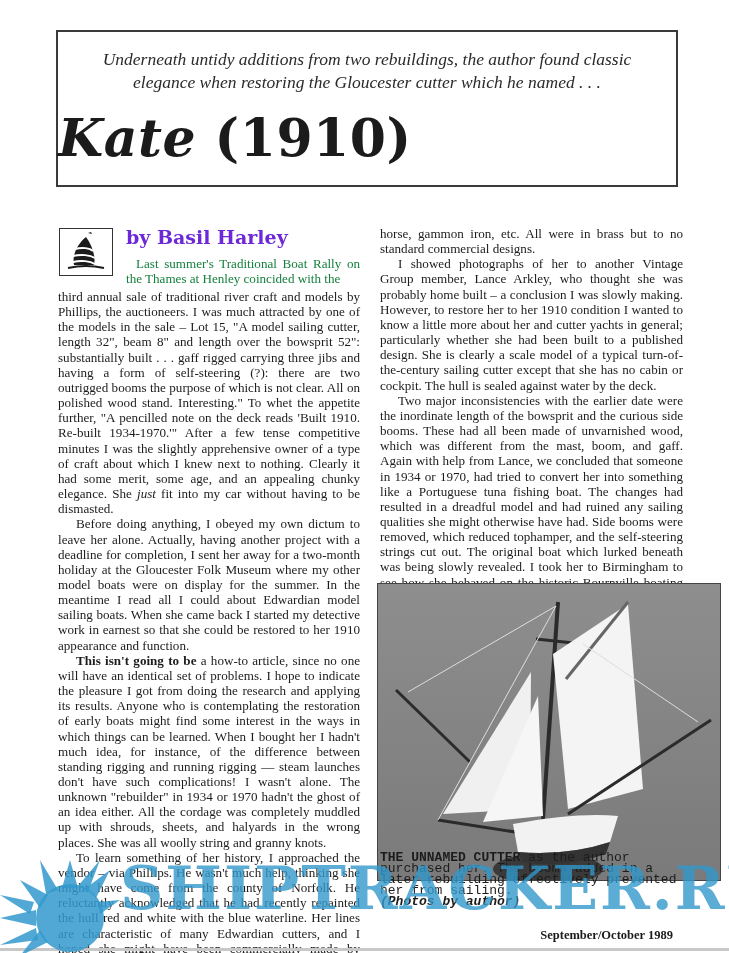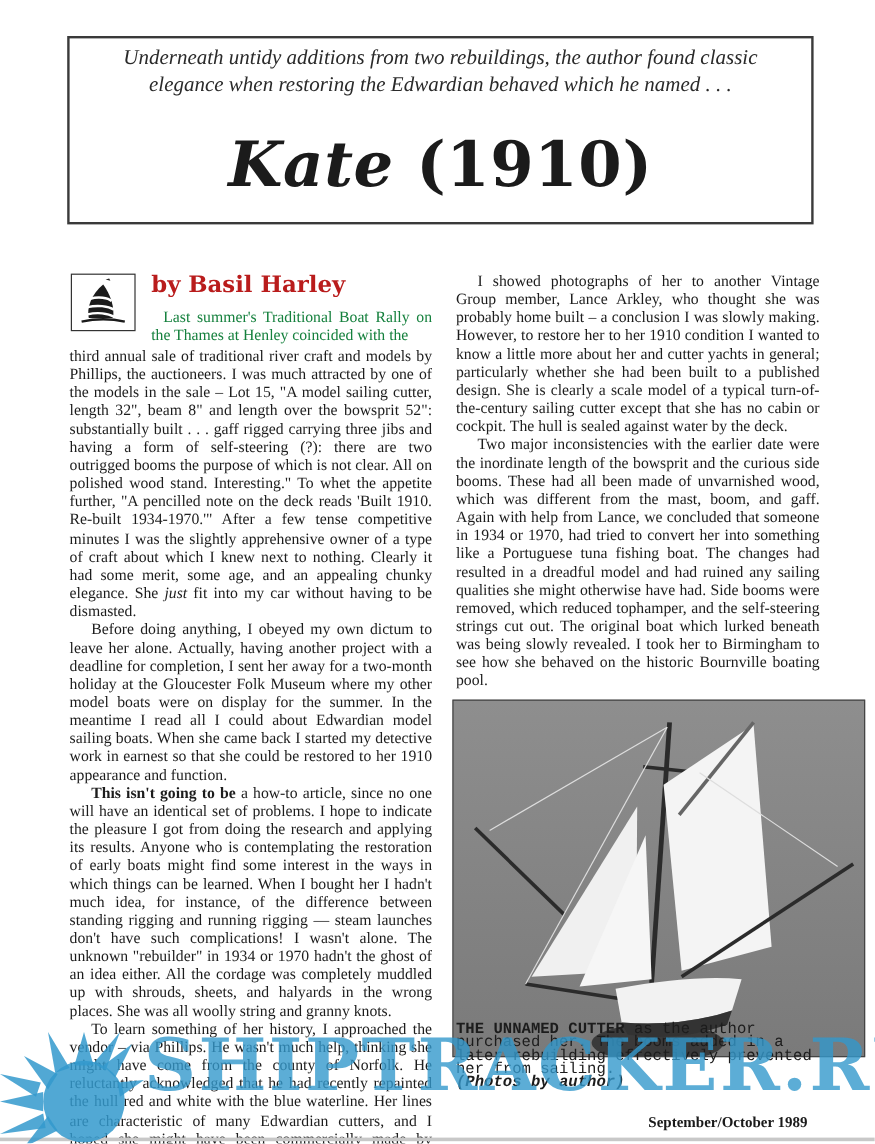--- a/index.html
+++ b/index.html
@@ -7,46 +7,46 @@
     width:729px; height:953px; overflow:hidden; position:relative;
     background:#ffffff; color:#1a1a1a;
     font-family:"DejaVu Serif", "Liberation Serif", serif;
   }
   .page { position:absolute; left:0; top:0; width:729px; height:953px; }
   .header-box {
     position:absolute; left:56px; top:30px; width:622px; height:157px;
     border:2px solid #3a3a3a; box-sizing:border-box; background:#fff;
   }
   .deck {
-    position:absolute; left:0; right:0; top:4px; text-align:center;
+    position:absolute; left:0; right:0; top:16px; text-align:center;
     font-family:"Liberation Serif", serif; font-style:italic;
     font-size:17.5px; line-height:23px; color:#2a2a2a;
   }
   .deck span { display:block; }
   .title {
-    position:absolute; left:0; right:0; top:76px; text-align:center;
+    position:absolute; left:0; right:0; top:76px; text-align:left;
     font-family:"DejaVu Serif", serif; font-weight:bold;
     font-size:52px; line-height:60px; color:#1b1b1b; letter-spacing:0.5px;
   }
   .title .kate { font-style:italic; }
   .col {
     position:absolute; font-family:"Liberation Serif", serif;
     font-size:13.1px; line-height:15.15px; text-align:justify; color:#1c1c1c;
   }
   .col p { margin:0; text-indent:18px; }
   .col p.noindent { text-indent:0; }
   .col-left { left:58px; top:258px; width:302px; }
   .col-right { left:380px; top:226px; width:303px; }
   .logo-box {
     position:absolute; left:59px; top:228px; width:54px; height:48px;
     border:1.5px solid #333; box-sizing:border-box; background:#fff;
   }
   .byline {
     position:absolute; left:126px; top:226px;
-    font-family:"DejaVu Serif", serif; font-weight:bold; font-size:19px; color:#b91c1c;
+    font-family:"DejaVu Serif", serif; font-weight:bold; font-size:19px; color:#6d28d9;
   }
   .intro-first {
     position:absolute; left:126px; top:256px; width:234px;
     font-family:"Liberation Serif", serif; font-size:13.1px; line-height:15.15px;
     text-align:justify; color:#15803d; text-indent:10px;
   }
   .photo {
     position:absolute; left:377px; top:583px; width:344px; height:298px;
     background:#8a8a8a; border:1px solid #444; box-sizing:border-box; overflow:hidden;
   }
@@ -75,21 +75,21 @@
   }
 </style>
 </head>
 <body>
 
 <div class="page">
 
   <div class="header-box">
     <div class="deck">
       <span>Underneath untidy additions from two rebuildings, the author found classic</span>
-      <span>elegance when restoring the Edwardian behaved which he named . . .</span>
+      <span>elegance when restoring the Gloucester cutter which he named . . .</span>
     </div>
     <div class="title">
       <span class="kate">Kate</span>
       <span>(1910)</span>
     </div>
   </div>
 
   <div class="logo-box">
     <svg width="51" height="45" viewBox="0 0 51 45">
       <path d="M28 4 l3 -1 l1 2 z" fill="#222"></path>
@@ -106,20 +106,21 @@
   <div class="intro-first">Last summer's Traditional Boat Rally on the Thames at Henley coincided with the</div>
 
   <div class="col col-left" style="top:289px;">
     <p class="noindent"><span>third annual sale of traditional river craft and models by Phillips, the auctioneers. I was much attracted by one of the models in the sale – Lot 15, "A model sailing cutter, length 32", beam 8" and length over the bowsprit 52": substantially built . . . gaff rigged carrying three jibs and having a form of self-steering (?): there are two outrigged booms the purpose of which is not clear. All on polished wood stand. Interesting." To whet the appetite further, "A pencilled note on the deck reads 'Built 1910. Re-built 1934-1970.'" After a few tense competitive minutes I was the slightly apprehensive owner of a type of craft about which I knew next to nothing. Clearly it had some merit, some age, and an appealing chunky elegance. She</span> <em>just</em> <span>fit into my car without having to be dismasted.</span></p>
     <p>Before doing anything, I obeyed my own dictum to leave her alone. Actually, having another project with a deadline for completion, I sent her away for a two-month holiday at the Gloucester Folk Museum where my other model boats were on display for the summer. In the meantime I read all I could about Edwardian model sailing boats. When she came back I started my detective work in earnest so that she could be restored to her 1910 appearance and function.</p>
     <p><strong>This isn't going to be</strong> <span>a how-to article, since no one will have an identical set of problems. I hope to indicate the pleasure I got from doing the research and applying its results. Anyone who is contemplating the restoration of early boats might find some interest in the ways in which things can be learned. When I bought her I hadn't much idea, for instance, of the difference between standing rigging and running rigging — steam launches don't have such complications! I wasn't alone. The unknown "rebuilder" in 1934 or 1970 hadn't the ghost of an idea either. All the cordage was completely muddled up with shrouds, sheets, and halyards in the wrong places. She was all woolly string and granny knots.</span></p>
     <p>To learn something of her history, I approached the vendor – via Phillips. He wasn't much help, thinking she might have come from the county of Norfolk. He reluctantly acknowledged that he had recently repainted the hull red and white with the blue waterline. Her lines are characteristic of many Edwardian cutters, and I hoped she might have been commercially made by Bassett-Lowke, or one of the model dockyards. However, neither size nor shape corresponded with any of the catalog listings which I consulted. The same applied to those fittings which were clearly original – the mast step, sheet</p>
   </div>
 
   <div class="col col-right">
+    <p class="noindent">horse, gammon iron, etc. All were in brass but to no standard commercial designs.</p>
     <p>I showed photographs of her to another Vintage Group member, Lance Arkley, who thought she was probably home built – a conclusion I was slowly making. However, to restore her to her 1910 condition I wanted to know a little more about her and cutter yachts in general; particularly whether she had been built to a published design. She is clearly a scale model of a typical turn-of-the-century sailing cutter except that she has no cabin or cockpit. The hull is sealed against water by the deck.</p>
     <p>Two major inconsistencies with the earlier date were the inordinate length of the bowsprit and the curious side booms. These had all been made of unvarnished wood, which was different from the mast, boom, and gaff. Again with help from Lance, we concluded that someone in 1934 or 1970, had tried to convert her into something like a Portuguese tuna fishing boat. The changes had resulted in a dreadful model and had ruined any sailing qualities she might otherwise have had. Side booms were removed, which reduced tophamper, and the self-steering strings cut out. The original boat which lurked beneath was being slowly revealed. I took her to Birmingham to see how she behaved on the historic Bournville boating pool.</p>
   </div>
 
   <div class="photo">
     <svg width="344" height="298" viewBox="0 0 344 298">
       <defs>
         <linearGradient id="bg" x1="0" y1="0" x2="0" y2="1">
           <stop offset="0" stop-color="#8e8e8e"></stop>
           <stop offset="1" stop-color="#7a7a7a"></stop>

